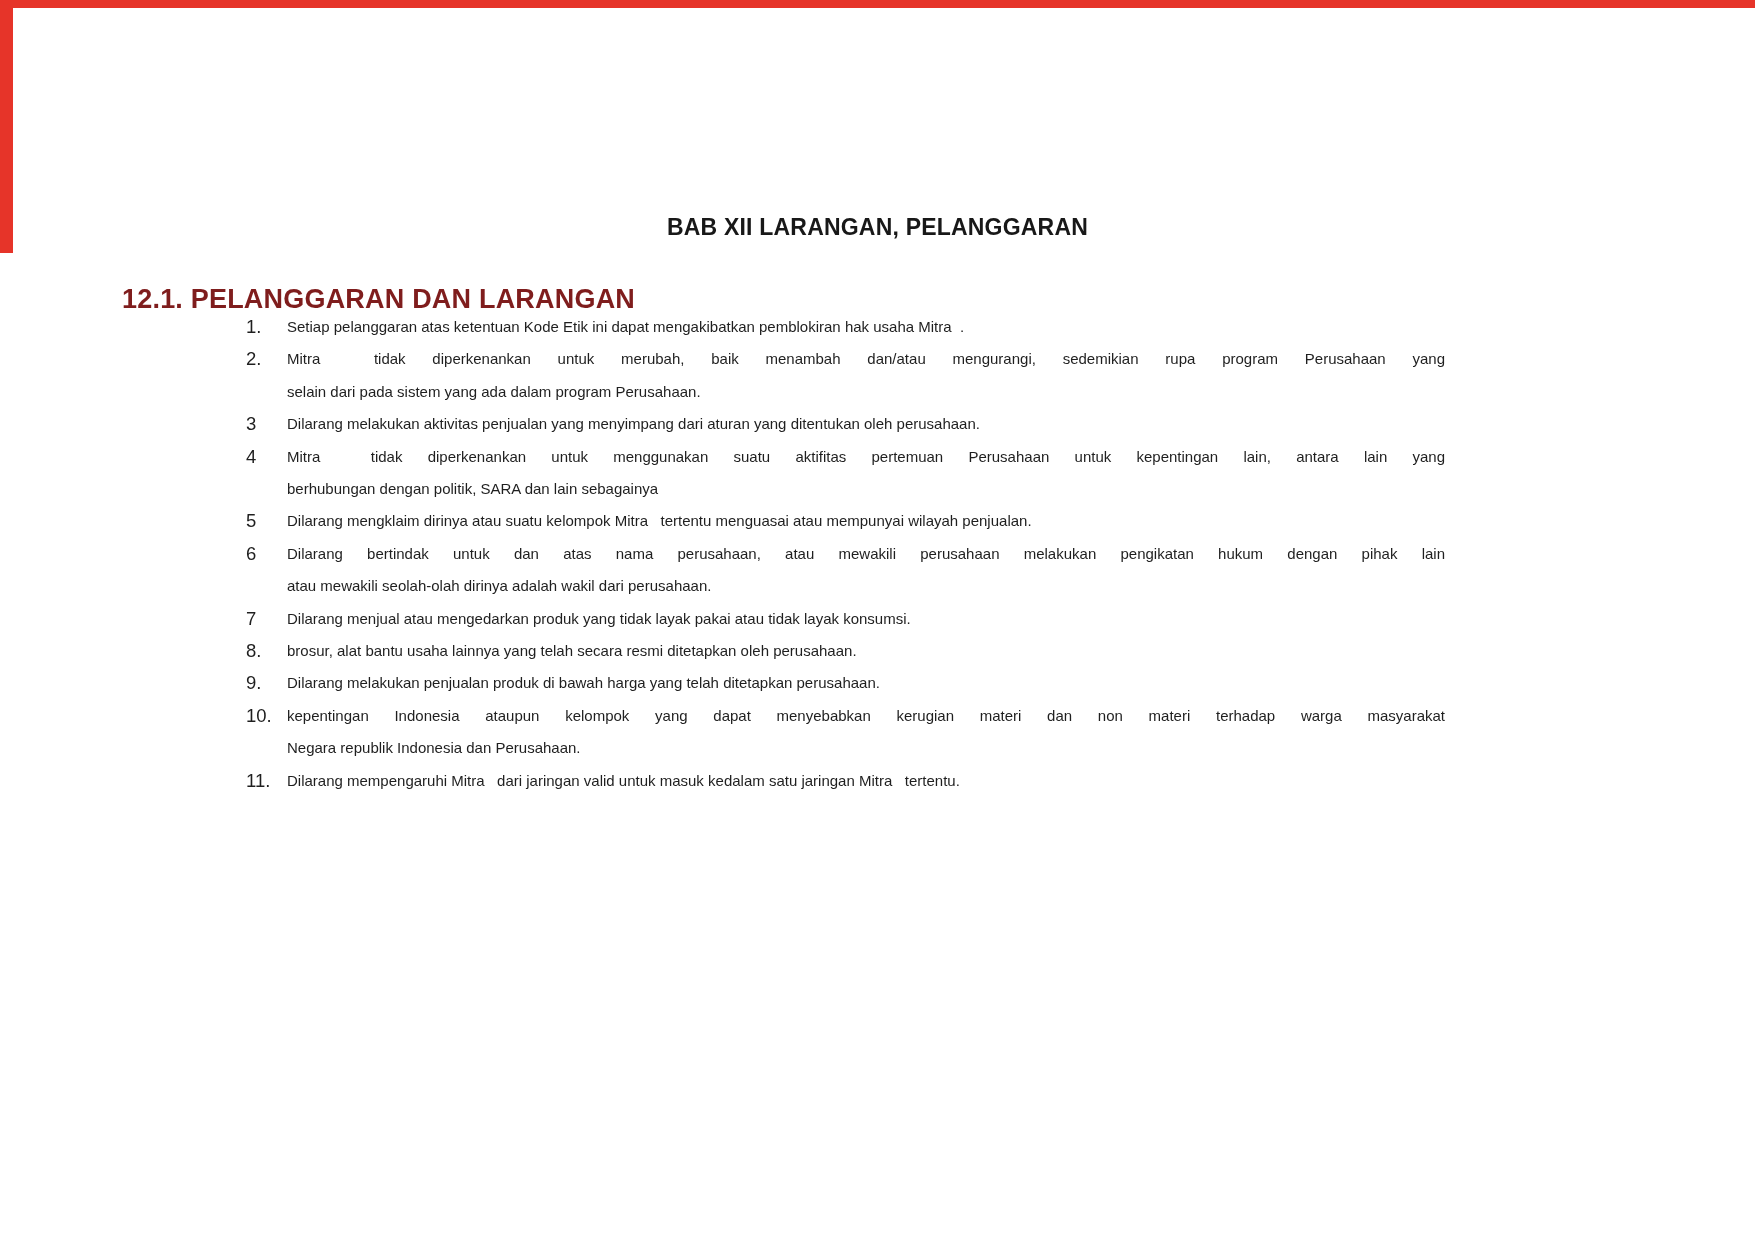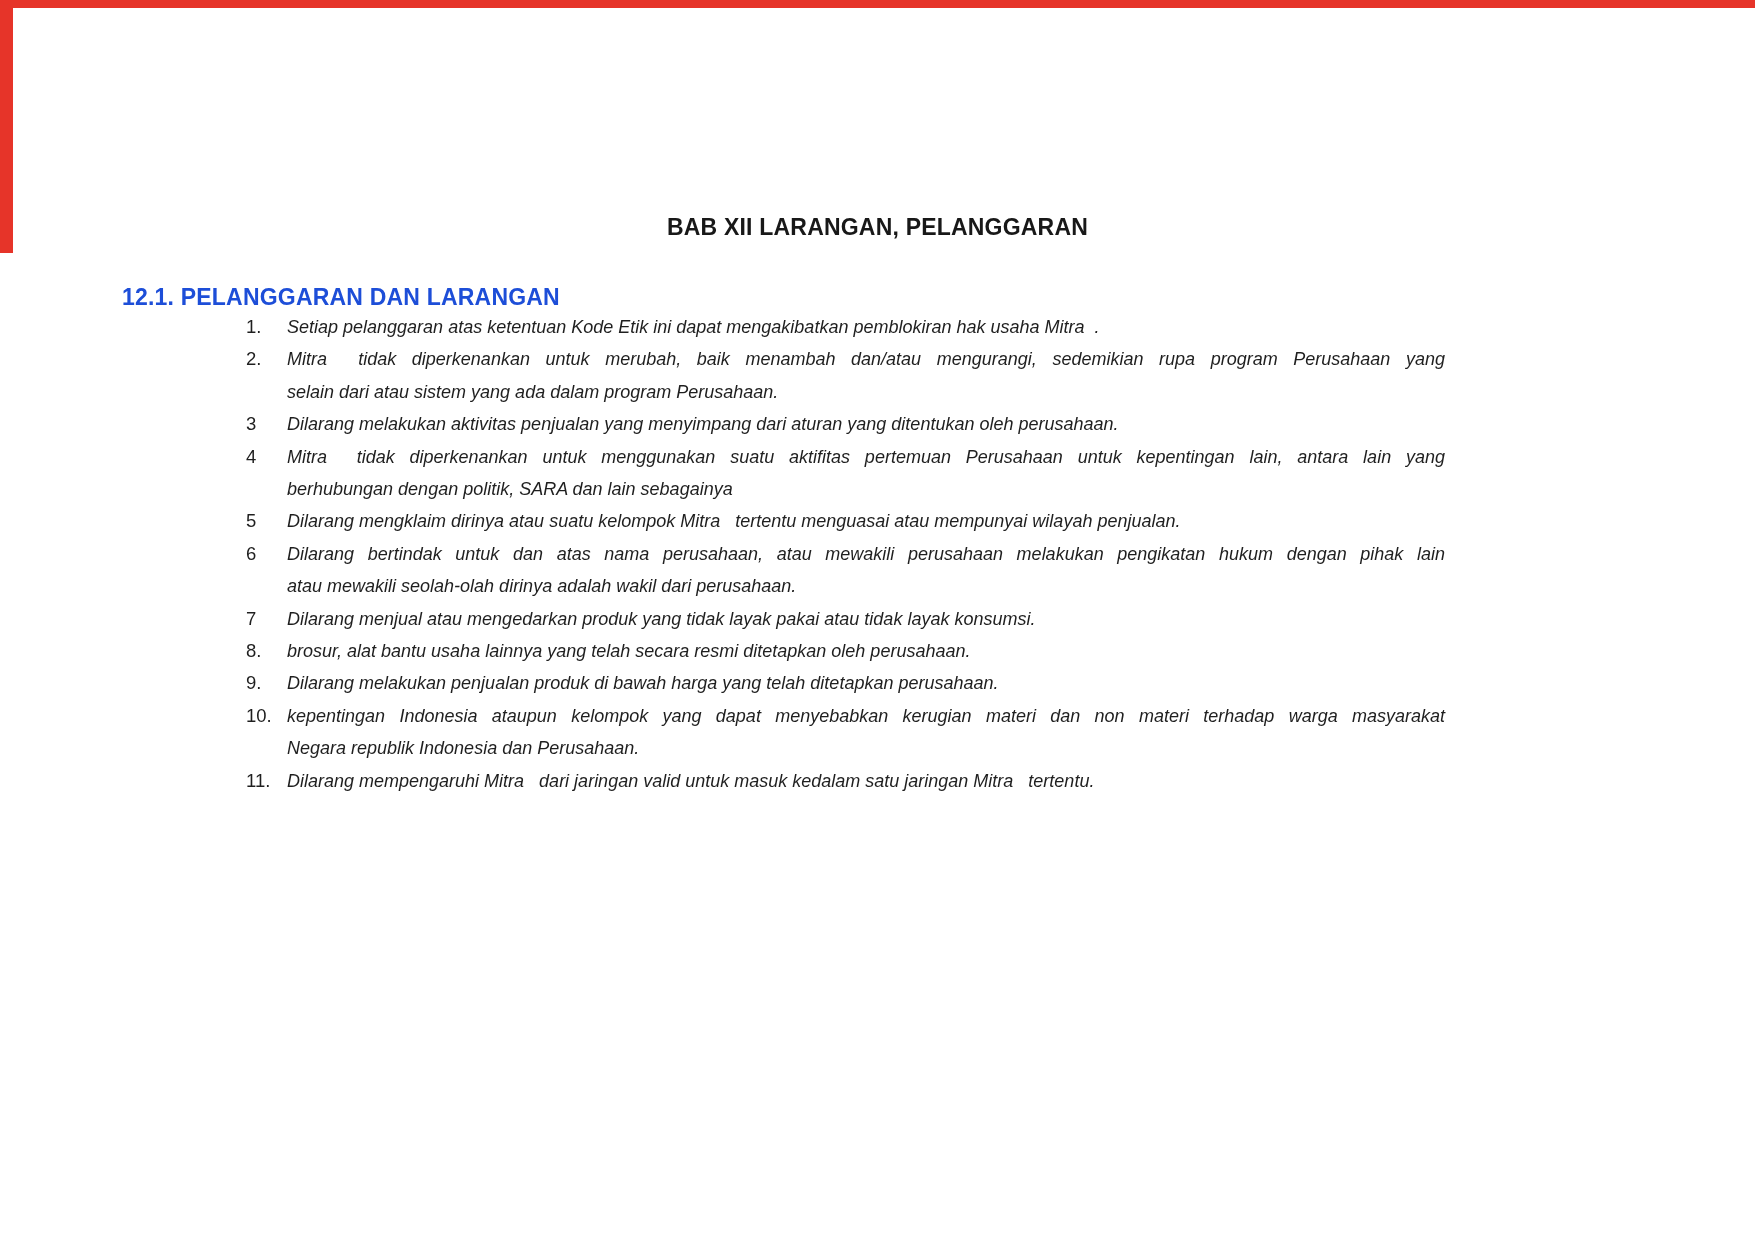--- a/index.html
+++ b/index.html
@@ -31,24 +31,24 @@
     font-size: 23px;
     font-weight: bold;
     letter-spacing: 0.2px;
     color: #181818;
   }
   .heading {
     position: absolute;
     left: 122px;
     top: 284px;
     margin: 0;
-    font-size: 23px;
+    font-size: 27px;
     font-weight: bold;
     letter-spacing: 0.2px;
-    color: #1d4ed8;
+    color: #7f1d1d;
   }
   .list {
     position: absolute;
     left: 246px;
     top: 311px;
     width: 1199px;
   }
   .item {
     display: flex;
     align-items: flex-start;
@@ -57,25 +57,24 @@
     width: 41px;
     flex: 0 0 41px;
     font-size: 18.5px;
     line-height: 32.4px;
   }
   .text {
     flex: 1 1 auto;
     width: 1158px;
   }
   .line {
-    font-size: 18px;
+    font-size: 15px;
     line-height: 32.4px;
     white-space: pre-wrap;
     text-align: left;
-    font-style: italic;
   }
   .line.just {
     text-align: justify;
     text-align-last: justify;
   }
 </style>
 </head>
 <body>
 
 <div class="page">
@@ -88,21 +87,21 @@
     <div class="num">1.</div>
     <div class="text">
           <div class="line">Setiap pelanggaran atas ketentuan Kode Etik ini dapat mengakibatkan pemblokiran hak usaha Mitra  .</div>
         </div>
   </div>
 
   <div class="item">
     <div class="num">2.</div>
     <div class="text">
           <div class="line just">Mitra  tidak diperkenankan untuk merubah, baik menambah dan/atau mengurangi, sedemikian rupa program Perusahaan yang</div>
-          <div class="line">selain dari atau sistem yang ada dalam program Perusahaan.</div>
+          <div class="line">selain dari pada sistem yang ada dalam program Perusahaan.</div>
         </div>
   </div>
 
   <div class="item">
     <div class="num">3</div>
     <div class="text">
           <div class="line">Dilarang melakukan aktivitas penjualan yang menyimpang dari aturan yang ditentukan oleh perusahaan.</div>
         </div>
   </div>
 

